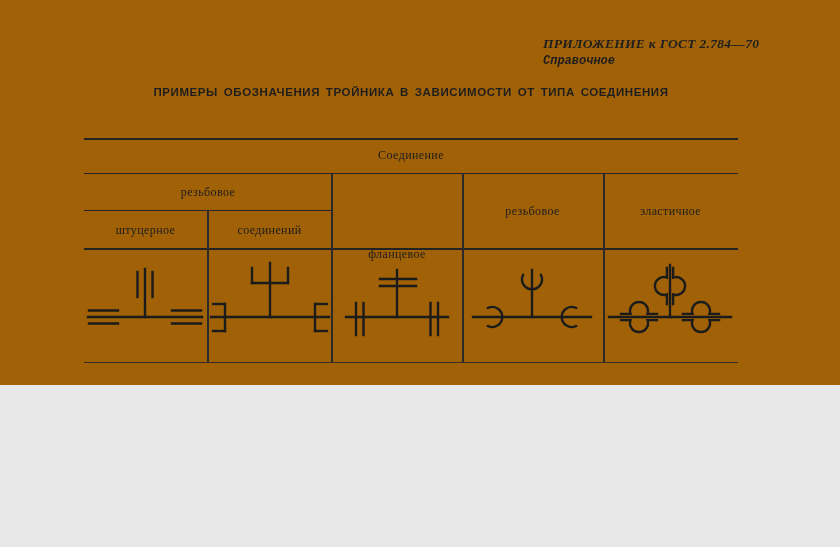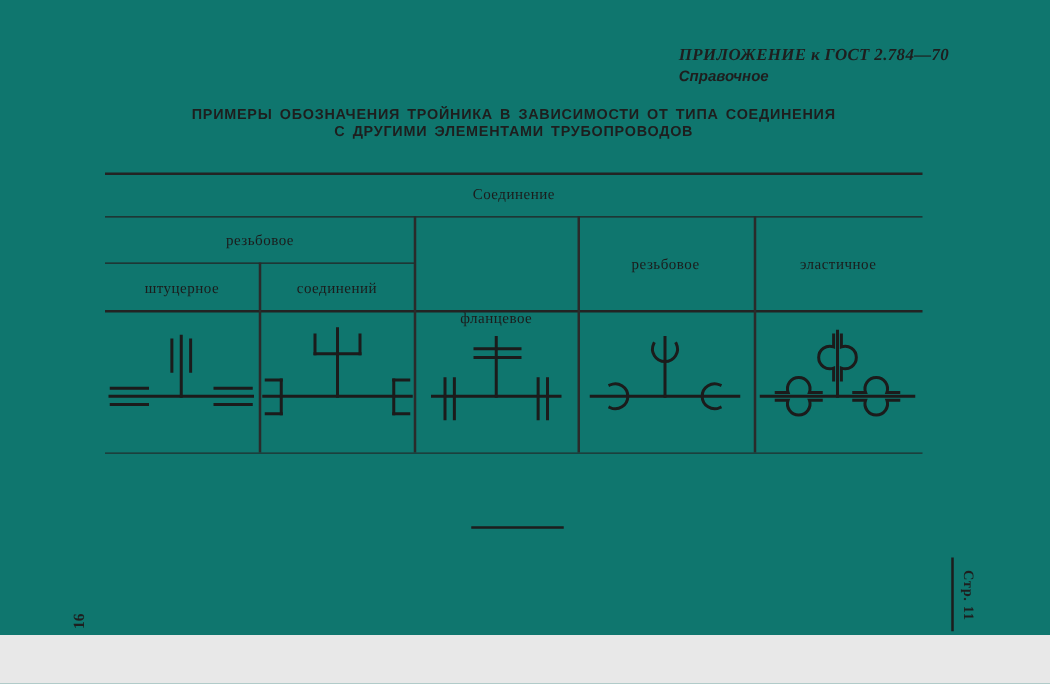--- a/index.html
+++ b/index.html
@@ -1,23 +1,23 @@
 <!DOCTYPE html>
 <html><head>
 <meta charset="utf-8">
 <style>
   html,body{margin:0;padding:0;background:#e8e8e8;}
   .page{
-    position:relative;width:840px;height:508px;background:#0f766e;
+    position:relative;width:840px;height:385px;background:#a16207;
     font-family:"Liberation Serif", serif;color:#1e1e1e;overflow:hidden;
   }
   
   .doc-header{position:absolute;left:543px;top:36px;width:230px;}
   .hdr1{font-family:"Liberation Serif",serif;font-style:italic;font-weight:bold;font-size:13.5px;letter-spacing:.3px;white-space:nowrap;}
-  .hdr2{font-family:Liberation Sans, sans-serif;font-style:italic;font-weight:bold;font-size:12px;margin-top:2px;}
+  .hdr2{font-family:Liberation Mono, monospace;font-style:italic;font-weight:bold;font-size:12px;margin-top:2px;}
   
   .title{position:absolute;left:84px;top:85px;width:654px;text-align:center;
     font-family:"Liberation Sans",sans-serif;font-weight:bold;font-size:11.5px;
     letter-spacing:.6px;line-height:14px;word-spacing:2px;}
   
   .hline{position:absolute;height:2px;background:#232323;}
   .hline.thin{height:1.4px;}
   .vline{position:absolute;width:1.5px;background:#2a2a2a;}
   
   .cell-label{position:absolute;text-align:center;font-size:12px;letter-spacing:.4px;color:#1c1c1c;}
@@ -46,21 +46,20 @@
 
 <div class="page">
 
   <div class="doc-header">
     <div class="hdr1">ПРИЛОЖЕНИЕ к ГОСТ 2.784—70</div>
     <div class="hdr2">Справочное</div>
   </div>
 
   <div class="title">
     <div>ПРИМЕРЫ ОБОЗНАЧЕНИЯ ТРОЙНИКА В ЗАВИСИМОСТИ ОТ ТИПА СОЕДИНЕНИЯ</div>
-    <div>С ДРУГИМИ ЭЛЕМЕНТАМИ ТРУБОПРОВОДОВ</div>
   </div>
 
   <div class="hline" style="left:84px;top:138px;width:654px;"></div>
   <div class="hline thin" style="left:84px;top:173px;width:654px;"></div>
   <div class="hline thin" style="left:84px;top:210px;width:248px;"></div>
   <div class="hline" style="left:84px;top:248px;width:654px;"></div>
   <div class="hline thin" style="left:84px;top:362px;width:654px;height:1.2px;opacity:.85;"></div>
 
   <div class="vline" style="left:207px;top:210px;height:152px;"></div>
   <div class="vline" style="left:331px;top:173px;height:189px;"></div>

